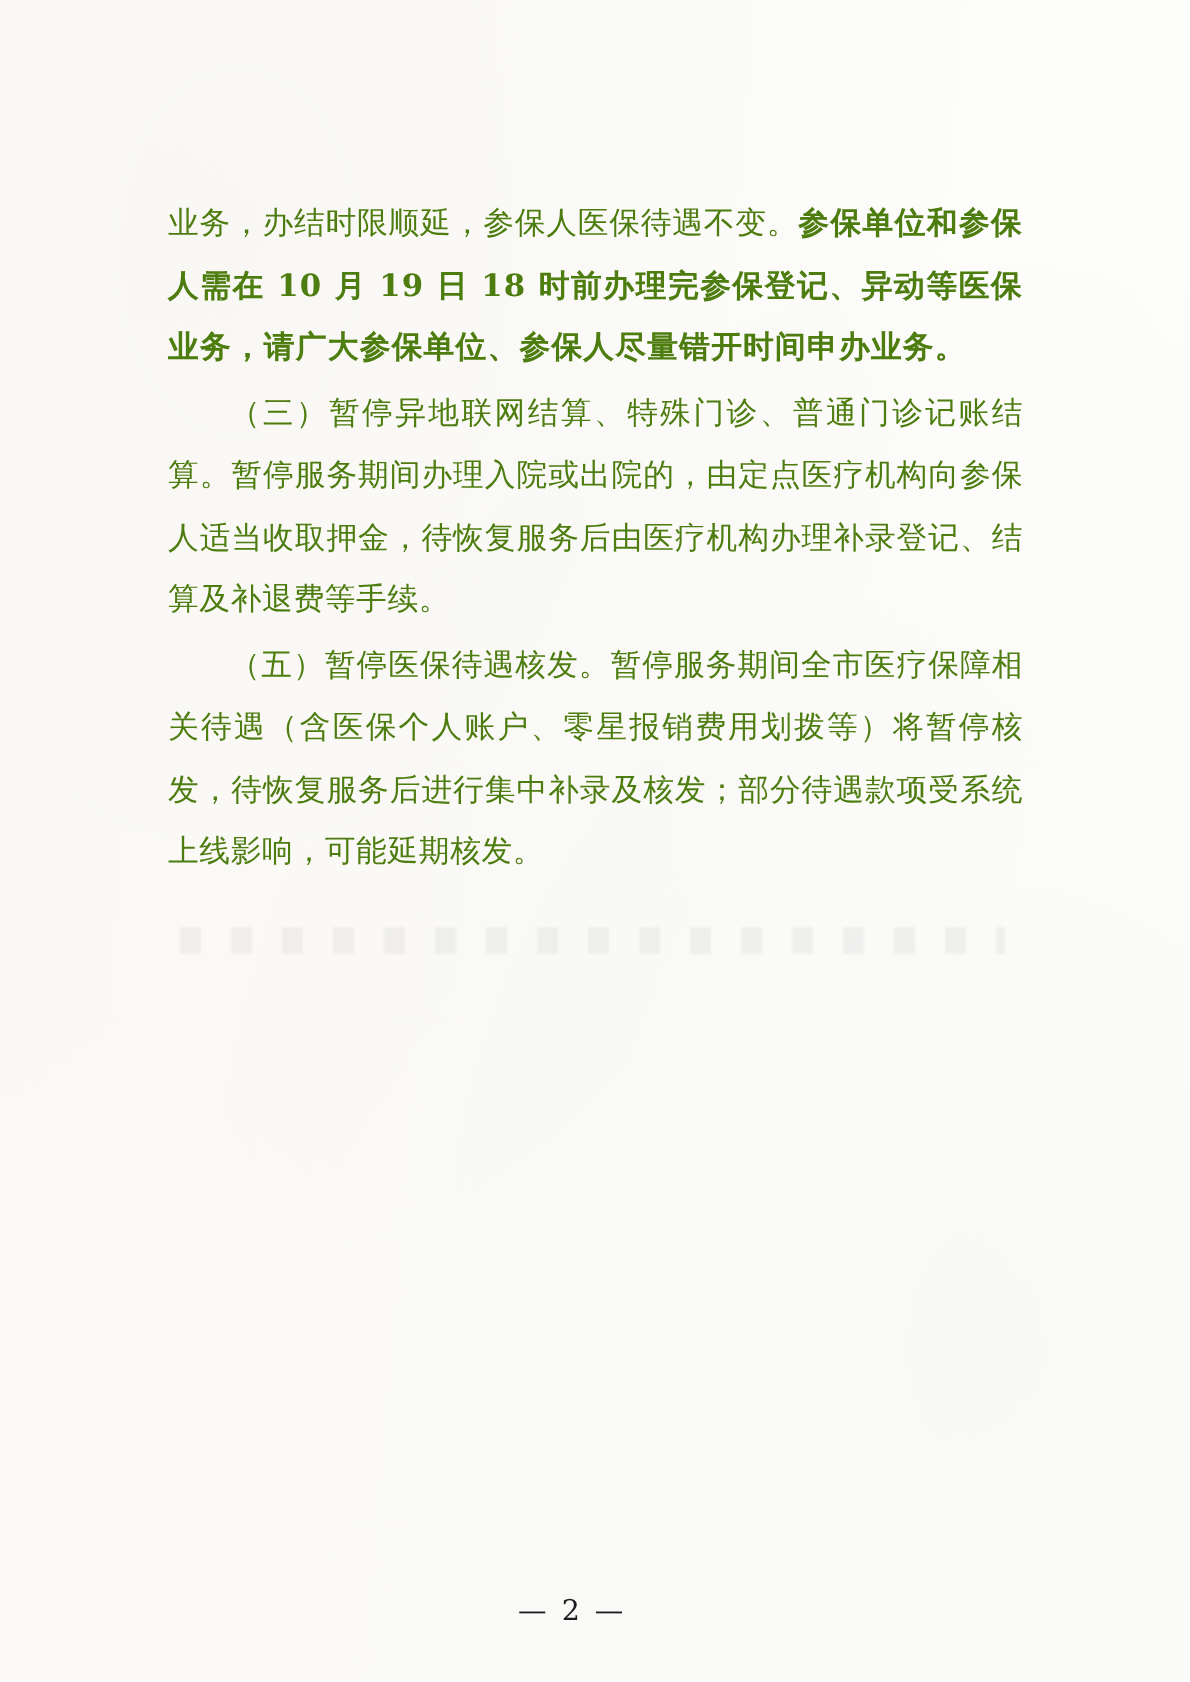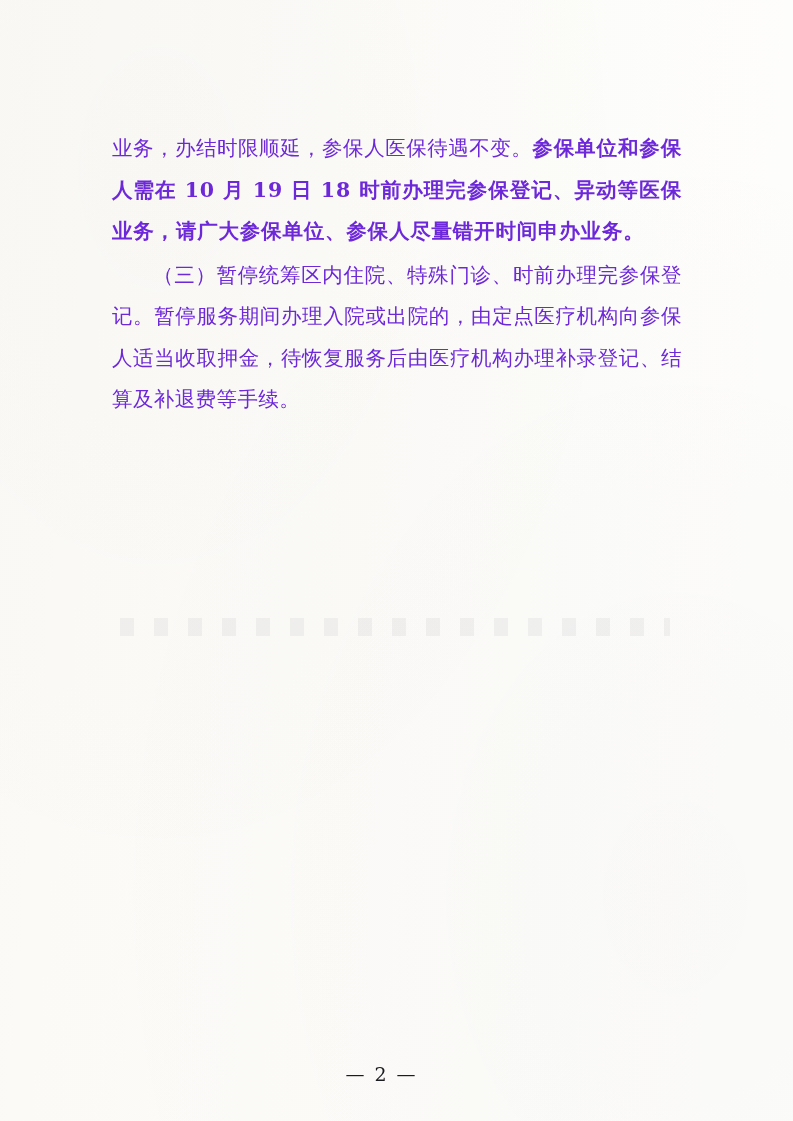--- a/index.html
+++ b/index.html
@@ -34,21 +34,21 @@
   .content {
     position: absolute;
     left: 112px;
     top: 128px;
     width: 570px;
   }
   p.para {
     margin: 0 0 2px 0;
     font-size: 20.5px;
     line-height: 41.5px;
-    color: #6d28d9;
+    color: #4d7c0f;
     text-align: justify;
     text-justify: inter-ideograph;
     letter-spacing: 0.4px;
     font-family: "DejaVu Serif", serif;
   }
   p.indent {
     text-indent: 41px;
   }
   .bold {
     font-weight: bold;
@@ -93,22 +93,25 @@
   <div class="bleed"></div>
 
   <div class="content">
 
     <p class="para">
       <span>业务，办结时限顺延，参保人医保待遇不变。</span><span class="bold">参保单位和参保人需在 10 月 19 日 18 时前办理完参保登记、异动等医保业务，请广大参保单位、参保人尽量错开时间申办业务。</span>
     </p>
 
 
     <p class="para indent">
-      <span>（三）暂停统筹区内住院、特殊门诊、时前办理完参保登记。暂停服务期间办理入院或出院的，由定点医疗机构向参保人适当收取押金，待恢复服务后由医疗机构办理补录登记、结算及补退费等手续。</span>
+      <span>（三）暂停异地联网结算、特殊门诊、普通门诊记账结算。暂停服务期间办理入院或出院的，由定点医疗机构向参保人适当收取押金，待恢复服务后由医疗机构办理补录登记、结算及补退费等手续。</span>
     </p>
 
 
+    <p class="para indent">
+      <span>（五）暂停医保待遇核发。暂停服务期间全市医疗保障相关待遇（含医保个人账户、零星报销费用划拨等）将暂停核发，待恢复服务后进行集中补录及核发；部分待遇款项受系统上线影响，可能延期核发。</span>
+    </p>
 
   </div>
 
   <div class="pagenum">— 2 —</div>
 
 </div>
 
 </body></html>

